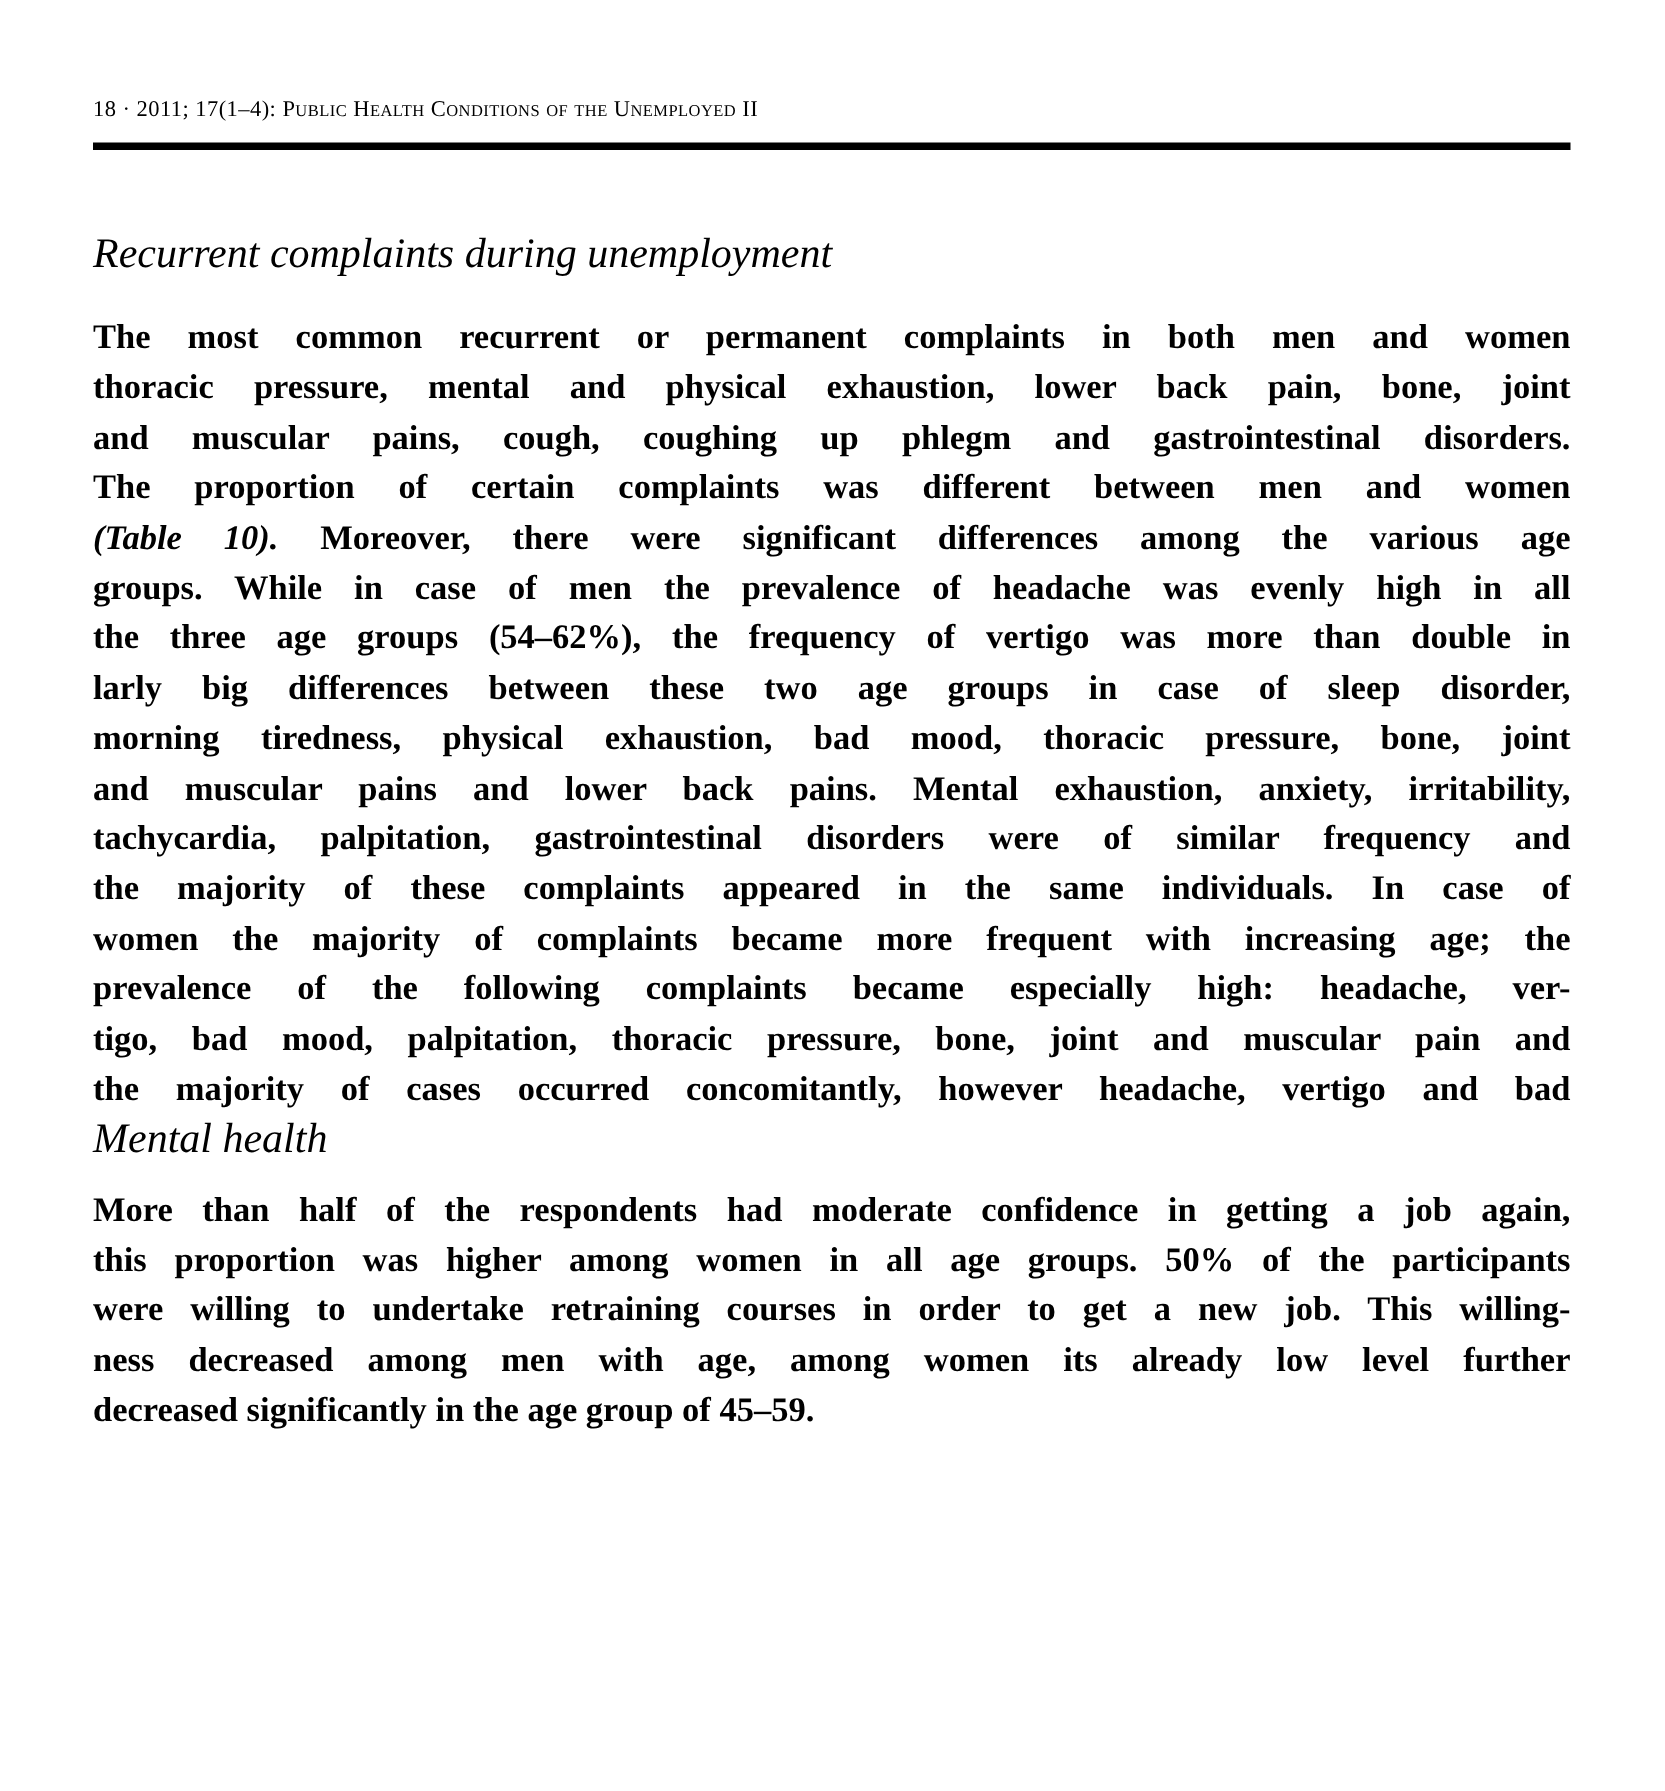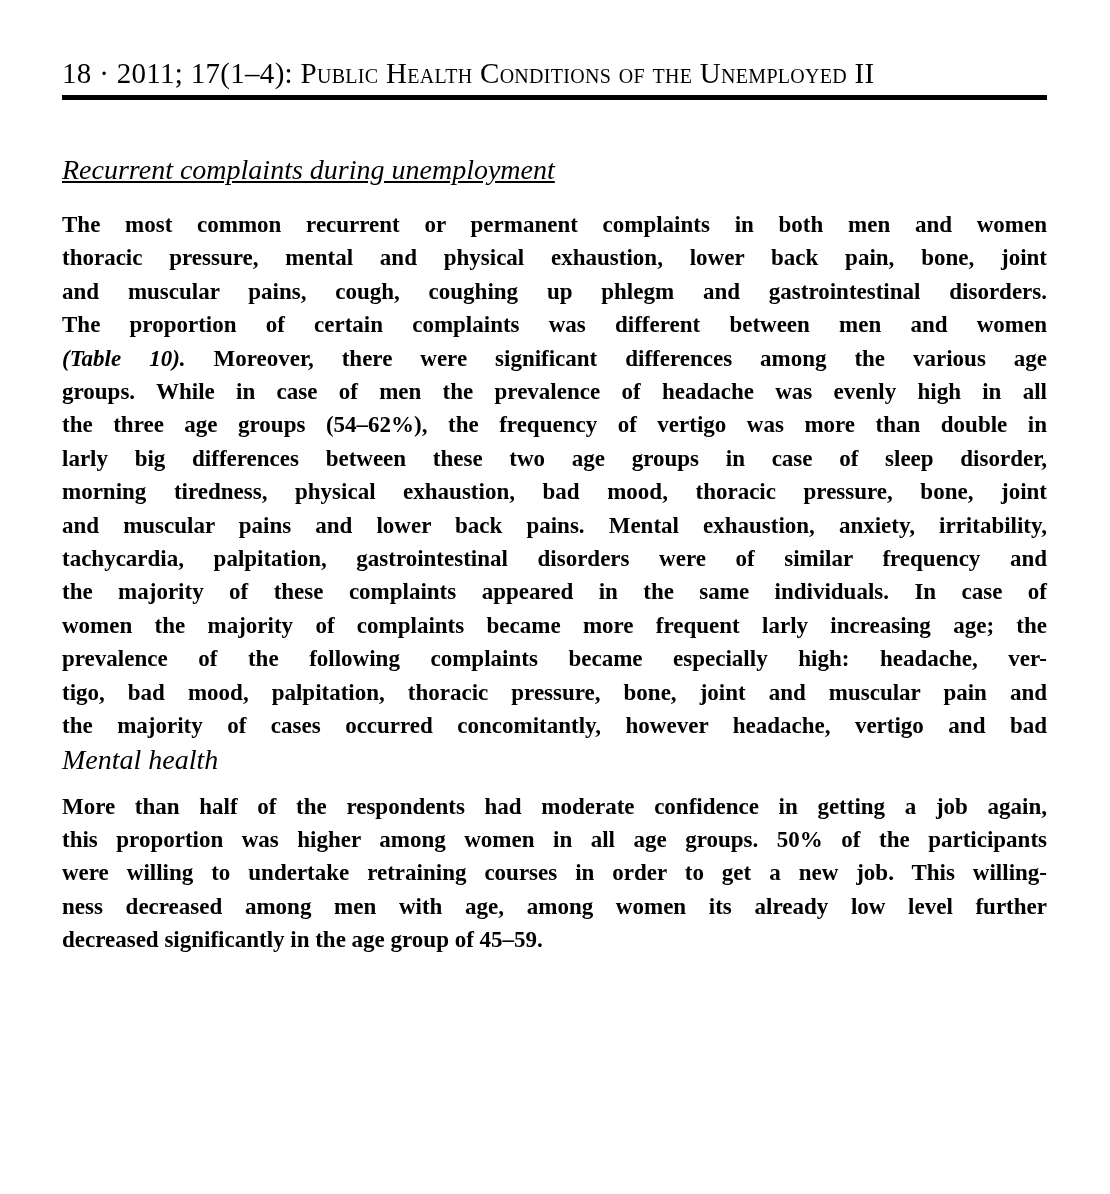--- a/index.html
+++ b/index.html
@@ -14,41 +14,41 @@
     background: #ffffff;
     color: #000000;
     font-family: "Liberation Serif", "DejaVu Serif", serif;
     overflow: hidden;
   }
   .content {
     margin: 0 63px 0 62px; 
   }
   .runhead {
     padding-top: 60px;
-    font-size: 29px;
+    font-size: 15px;
     line-height: 26px;
     letter-spacing: 0.3px;
     white-space: nowrap;
   }
   .runhead .smallcaps {
     font-variant: small-caps;
   }
   .rule {
     height: 5px;
     background: #000000;
     margin-top: 9px;
   }
   .section-heading {
     margin: 0;
     font-weight: normal;
     font-style: italic;
     font-size: 28px;
     line-height: 34px;
   }
-  .s1 .section-heading { margin-top: 53px; text-decoration: underline; }
+  .s1 .section-heading { margin-top: 53px; }
   .s2 .section-heading { }
   .para {
     font-size: 23px;
     line-height: 33.4px;
   }
   .s1 .para { margin-top: 21px; }
   .s2 .para { margin-top: 13px; }
   .line {
     text-align: justify;
     text-align-last: justify;
@@ -77,21 +77,21 @@
           <div class="line">and muscular pains, cough, coughing up phlegm and gastrointestinal disorders.</div>
           <div class="line">The proportion of certain complaints was different between men and women</div>
           <div class="line"><span style="font-style: italic;">(Table 10).</span><span> Moreover, there were significant differences among the various age</span></div>
           <div class="line">groups. While in case of men the prevalence of headache was evenly high in all</div>
           <div class="line">the three age groups (54–62%), the frequency of vertigo was more than double in</div>
           <div class="line">larly big differences between these two age groups in case of sleep disorder,</div>
           <div class="line">morning tiredness, physical exhaustion, bad mood, thoracic pressure, bone, joint</div>
           <div class="line">and muscular pains and lower back pains. Mental exhaustion, anxiety, irritability,</div>
           <div class="line">tachycardia, palpitation, gastrointestinal disorders were of similar frequency and</div>
           <div class="line">the majority of these complaints appeared in the same individuals. In case of</div>
-          <div class="line">women the majority of complaints became more frequent larly increasing age; the</div>
+          <div class="line">women the majority of complaints became more frequent with increasing age; the</div>
           <div class="line">prevalence of the following complaints became especially high: headache, ver-</div>
           <div class="line">tigo, bad mood, palpitation, thoracic pressure, bone, joint and muscular pain and</div>
           <div class="line">the majority of cases occurred concomitantly, however headache, vertigo and bad</div>
         </div>
     </div>
 
     <div class="section s2">
       <h2 class="section-heading">Mental health</h2>
       <div class="para">
           <div class="line">More than half of the respondents had moderate confidence in getting a job again,</div>

